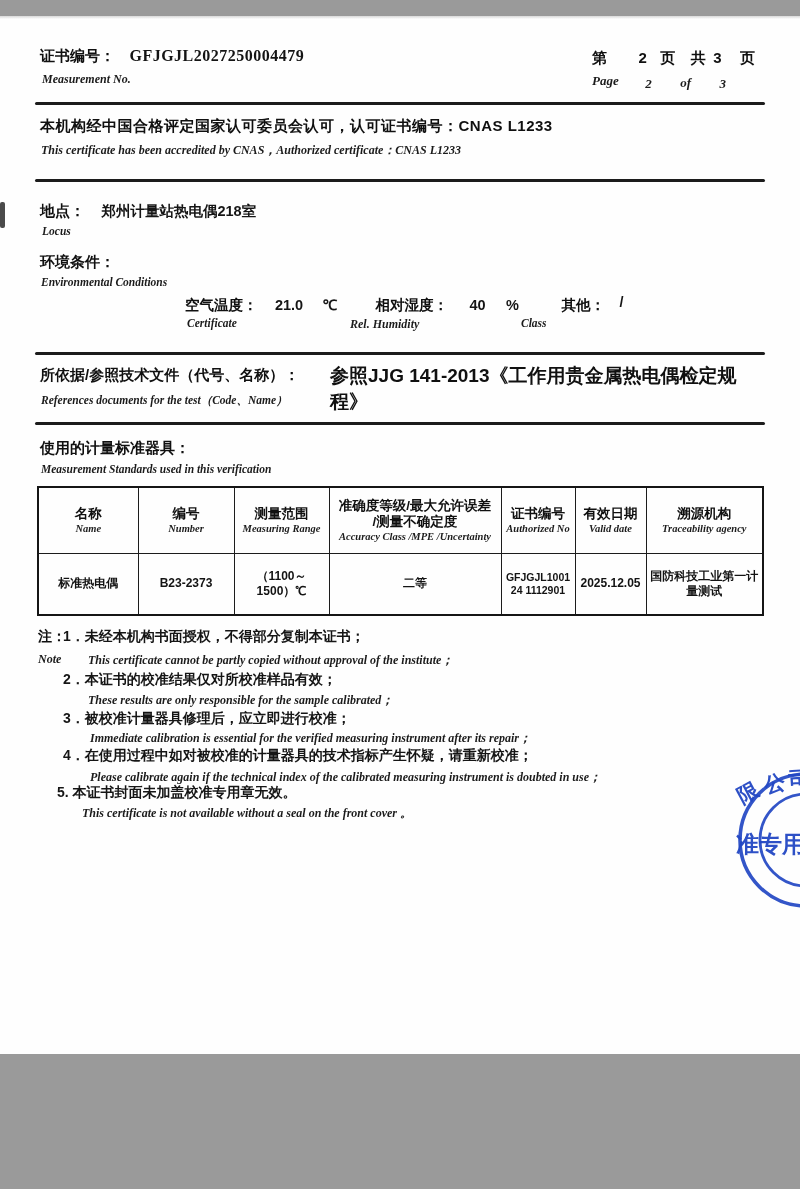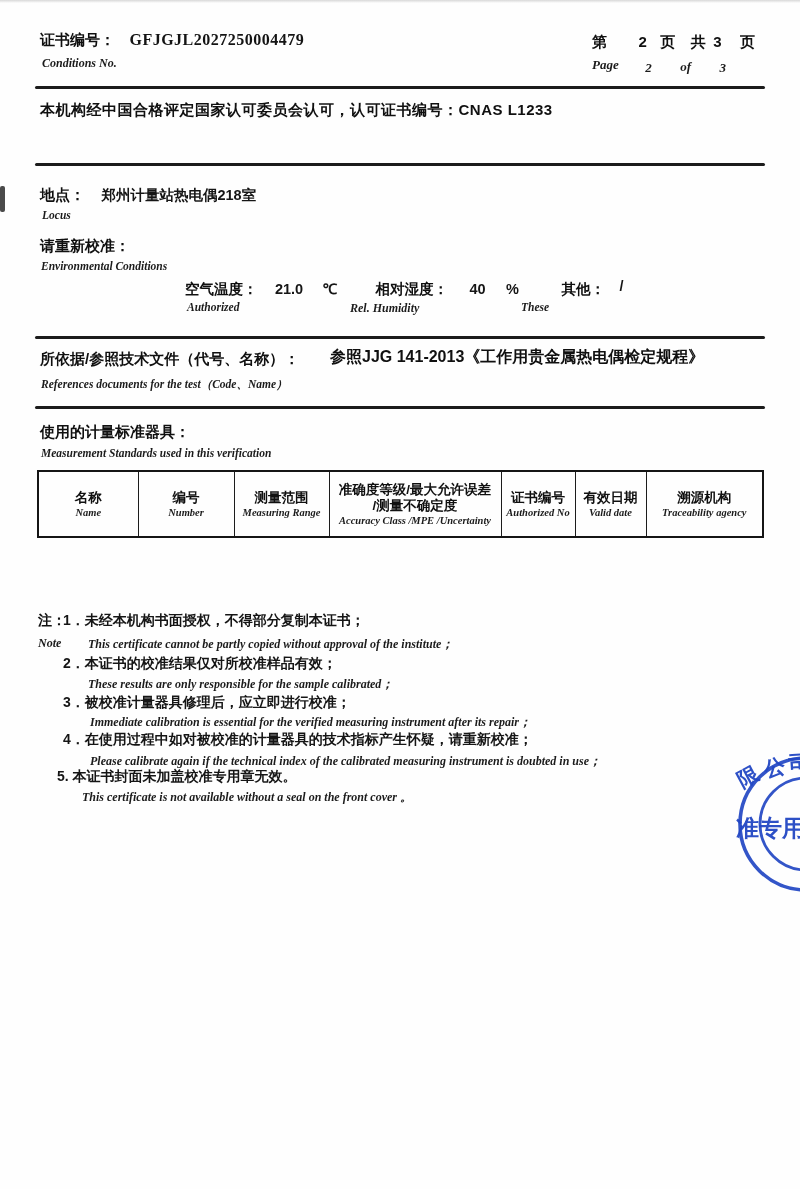--- a/index.html
+++ b/index.html
@@ -1,19 +1,19 @@
 <!DOCTYPE html>
 <html><head>
 <meta charset="utf-8">
 <style>
   html,body{margin:0;padding:0;background:#9a9a9a;}
   .page{
     position:relative;
-    width:800px;height:1189px;
-    margin:0 auto;
+    width:800px;height:1038px;
+    margin:16px auto;
     background:#fefefe;
     overflow:hidden;
     font-family:"Liberation Sans",sans-serif;
     color:#141414;
   }
   .abs{position:absolute;}
   .zh{font-family:"Liberation Sans",sans-serif;font-weight:700;color:#101010;}
   .zh-med{font-family:"Liberation Sans",sans-serif;font-weight:600;color:#151515;}
   .en{font-family:"Liberation Serif",serif;font-style:italic;color:#1b1b1b;}
   .mono{font-family:"Liberation Serif",serif;font-weight:700;letter-spacing:.5px;}
@@ -42,70 +42,71 @@
 <body>
 
 <div class="page">
   <div class="topshadow"></div>
   <div class="artifact" style="left:0;top:186px;width:5px;height:26px;"></div>
 
   <div class="abs" style="left:40px;top:31px;">
     <span class="zh" style="font-size:15px;">证书编号：</span>
     <span class="mono" style="font-size:16px;margin-left:10px;">GFJGJL2027250004479</span>
   </div>
-  <div class="abs en" style="left:42px;top:56px;font-size:12px;font-weight:700;">Conditions No.</div>
+  <div class="abs en" style="left:42px;top:56px;font-size:12px;font-weight:700;">Measurement No.</div>
 
   <div class="abs" style="left:592px;top:33px;width:170px;">
     <span class="zh" style="font-size:15px;">第</span>
     <span class="zh" style="font-size:15px;margin-left:27px;">2</span>
     <span class="zh" style="font-size:15px;margin-left:9px;">页</span>
     <span class="zh" style="font-size:15px;margin-left:11px;">共</span>
     <span class="zh" style="font-size:15px;margin-left:3px;">3</span>
     <span class="zh" style="font-size:15px;margin-left:14px;">页</span>
   </div>
   <div class="abs" style="left:592px;top:55px;width:170px;">
     <span class="en" style="font-size:13px;font-weight:700;">Page</span>
     <span class="en" style="font-size:13px;font-weight:700;margin-left:22px;position:relative;top:3px;">2</span>
     <span class="en" style="font-size:13px;font-weight:700;margin-left:24px;position:relative;top:2px;">of</span>
     <span class="en" style="font-size:13px;font-weight:700;margin-left:24px;position:relative;top:3px;">3</span>
   </div>
 
   <div class="rule" style="left:35px;top:86px;width:730px;"></div>
 
   <div class="abs zh" style="left:40px;top:101px;font-size:15px;letter-spacing:.5px;">本机构经中国合格评定国家认可委员会认可，认可证书编号：CNAS L1233</div>
+  <div class="abs en" style="left:41px;top:126px;font-size:12px;font-weight:600;">This certificate has been accredited by CNAS，Authorized certificate：CNAS L1233</div>
 
   <div class="rule" style="left:35px;top:163px;width:730px;"></div>
 
   <div class="abs" style="left:40px;top:186px;">
     <span class="zh" style="font-size:15px;">地点：</span>
     <span class="zh-med" style="font-size:14.5px;margin-left:12px;font-weight:600;">郑州计量站热电偶218室</span>
   </div>
   <div class="abs en" style="left:42px;top:209px;font-size:11.5px;font-weight:700;">Locus</div>
 
-  <div class="abs zh" style="left:40px;top:237px;font-size:15px;">请重新校准：</div>
+  <div class="abs zh" style="left:40px;top:237px;font-size:15px;">环境条件：</div>
   <div class="abs en" style="left:41px;top:260px;font-size:11.5px;font-weight:700;">Environmental Conditions</div>
 
   <div class="abs" style="left:185px;top:278px;">
     <span class="zh" style="font-size:14.5px;">空气温度：</span>
     <span class="zh-med" style="font-size:14.5px;margin-left:13px;">21.0</span>
     <span class="zh-med" style="font-size:14.5px;margin-left:15px;">℃</span>
     <span class="zh" style="font-size:14.5px;margin-left:34px;">相对湿度：</span>
     <span class="zh-med" style="font-size:14.5px;margin-left:17px;">40</span>
     <span class="zh-med" style="font-size:14.5px;margin-left:16px;">%</span>
     <span class="zh" style="font-size:14.5px;margin-left:38px;">其他：</span>
     <span class="zh-med" style="font-size:14.5px;margin-left:10px;position:relative;top:-3px;">/</span>
   </div>
-  <div class="abs en" style="left:187px;top:301px;font-size:11.5px;font-weight:700;">Authorized</div>
+  <div class="abs en" style="left:187px;top:301px;font-size:11.5px;font-weight:700;">Certificate</div>
   <div class="abs en" style="left:350px;top:301px;font-size:12px;font-weight:700;">Rel. Humidity</div>
-  <div class="abs en" style="left:521px;top:301px;font-size:11.5px;font-weight:700;">These</div>
+  <div class="abs en" style="left:521px;top:301px;font-size:11.5px;font-weight:700;">Class</div>
 
   <div class="rule" style="left:35px;top:336px;width:730px;"></div>
 
   <div class="abs zh" style="left:40px;top:350px;font-size:15px;">所依据/参照技术文件（代号、名称）：</div>
-  <div class="abs zh" style="left:330px;top:347px;font-size:16px;width:440px;">参照JJG 141-2013《工作用贵金属热电偶检定规程》</div>
+  <div class="abs zh" style="left:330px;top:347px;font-size:19px;width:440px;">参照JJG 141-2013《工作用贵金属热电偶检定规程》</div>
   <div class="abs en" style="left:41px;top:377px;font-size:11.5px;font-weight:700;">References documents for the test（Code、Name）</div>
 
   <div class="rule" style="left:35px;top:406px;width:730px;"></div>
 
   <div class="abs zh" style="left:40px;top:423px;font-size:15px;">使用的计量标准器具：</div>
   <div class="abs en" style="left:41px;top:447px;font-size:11.5px;font-weight:700;">Measurement Standards used in this verification</div>
 
   <table class="std abs" style="left:37px;top:470px;width:725px;">
     <colgroup>
       <col style="width:100px">
@@ -141,20 +142,29 @@
         </td>
         <td>
           <div class="th-zh">有效日期</div>
           <div class="th-en">Valid date</div>
         </td>
         <td>
           <div class="th-zh">溯源机构</div>
           <div class="th-en">Traceability agency</div>
         </td>
       </tr>
+      <tr style="height:62px;">
+        <td class="cell-val">标准热电偶</td>
+        <td class="cell-val">B23-2373</td>
+        <td class="cell-val">（1100～1500）℃</td>
+        <td class="cell-val">二等</td>
+        <td class="cell-val small">GFJGJL100124 1112901</td>
+        <td class="cell-val">2025.12.05</td>
+        <td class="cell-val">国防科技工业第一计量测试</td>
+      </tr>
     </tbody>
   </table>
 
   <div class="abs zh" style="left:38px;top:612px;font-size:14px;">注：</div>
   <div class="abs en" style="left:38px;top:636px;font-size:12px;font-weight:700;font-family:Liberation Serif, serif;">Note</div>
 
   <div class="abs zh-med" style="left:63px;top:612px;font-size:14px;">1．未经本机构书面授权，不得部分复制本证书；</div>
   <div class="abs en" style="left:88px;top:636px;font-size:12px;font-weight:600;">This certificate cannot be partly copied without approval of the institute；</div>
 
   <div class="abs zh-med" style="left:63px;top:655px;font-size:14px;">2．本证书的校准结果仅对所校准样品有效；</div>

